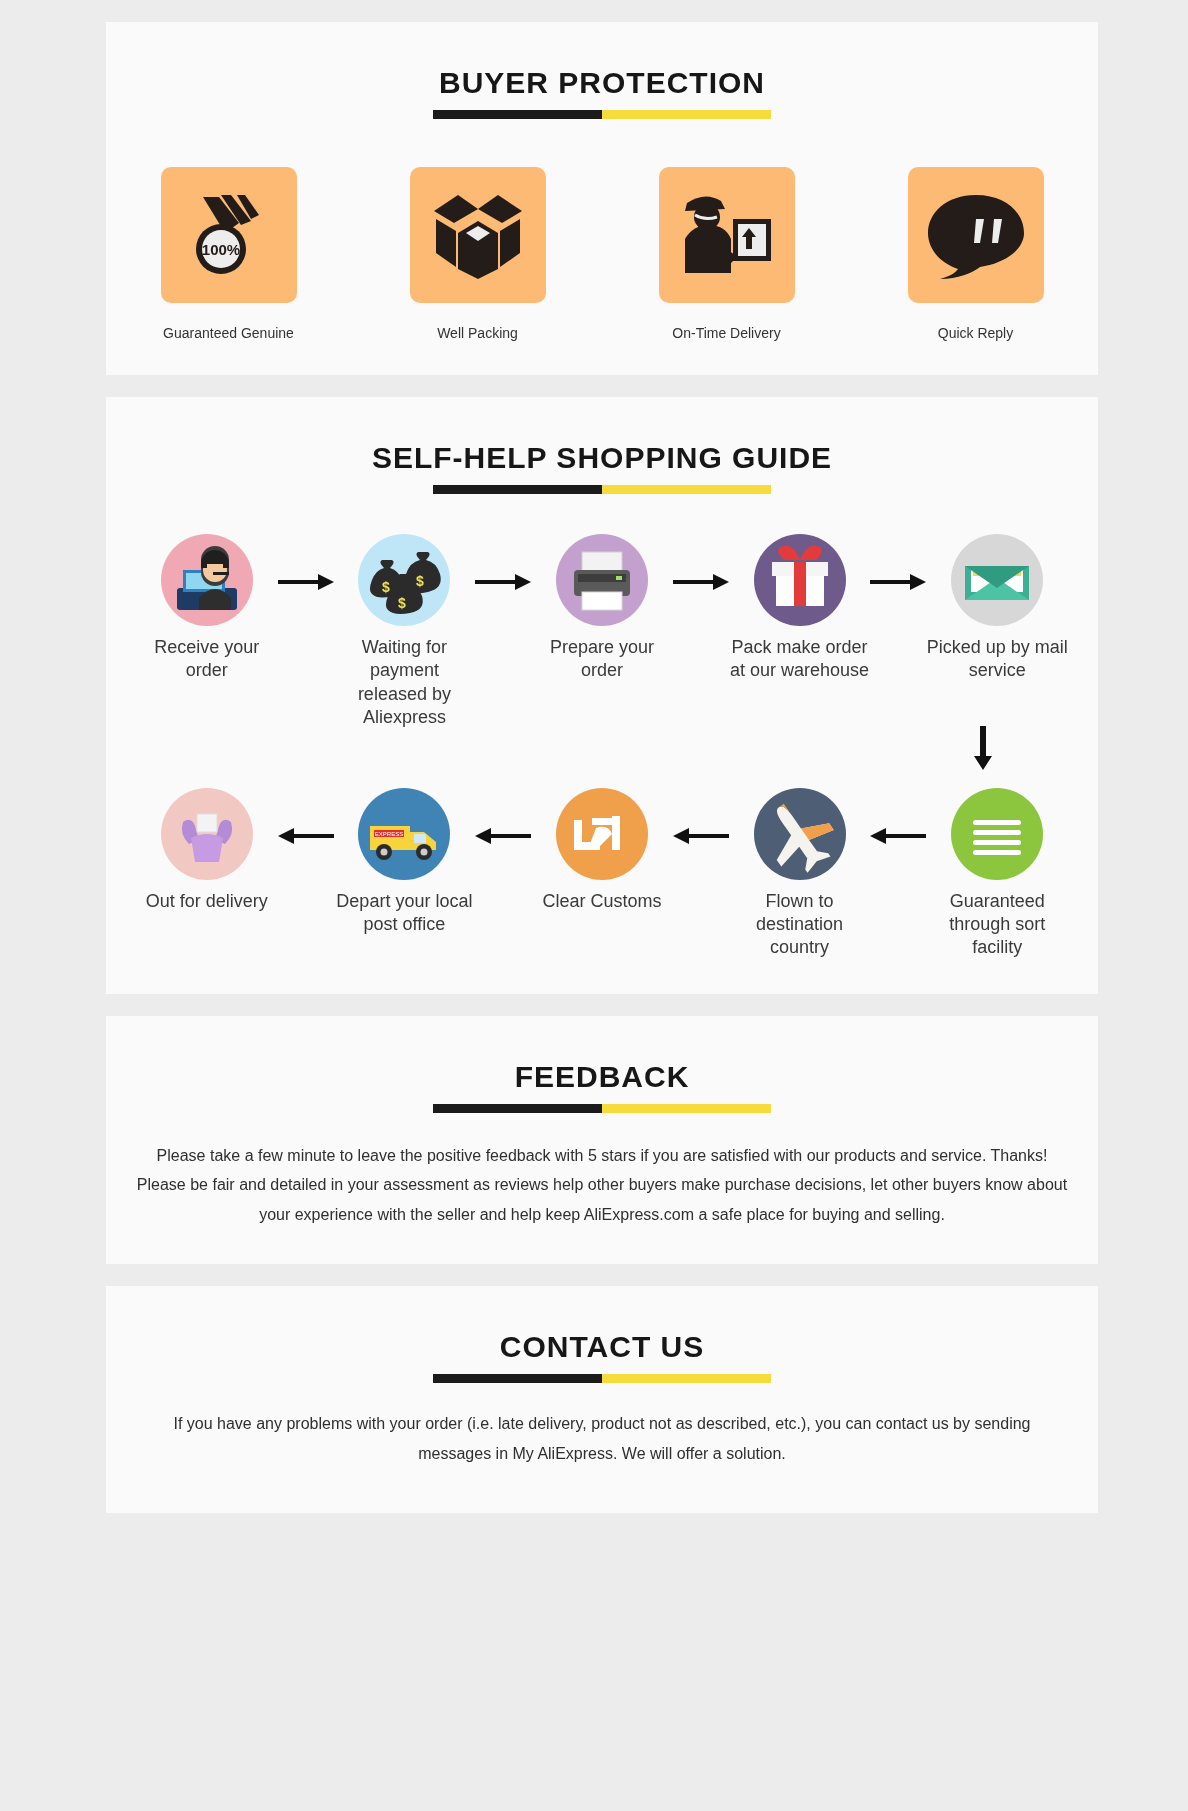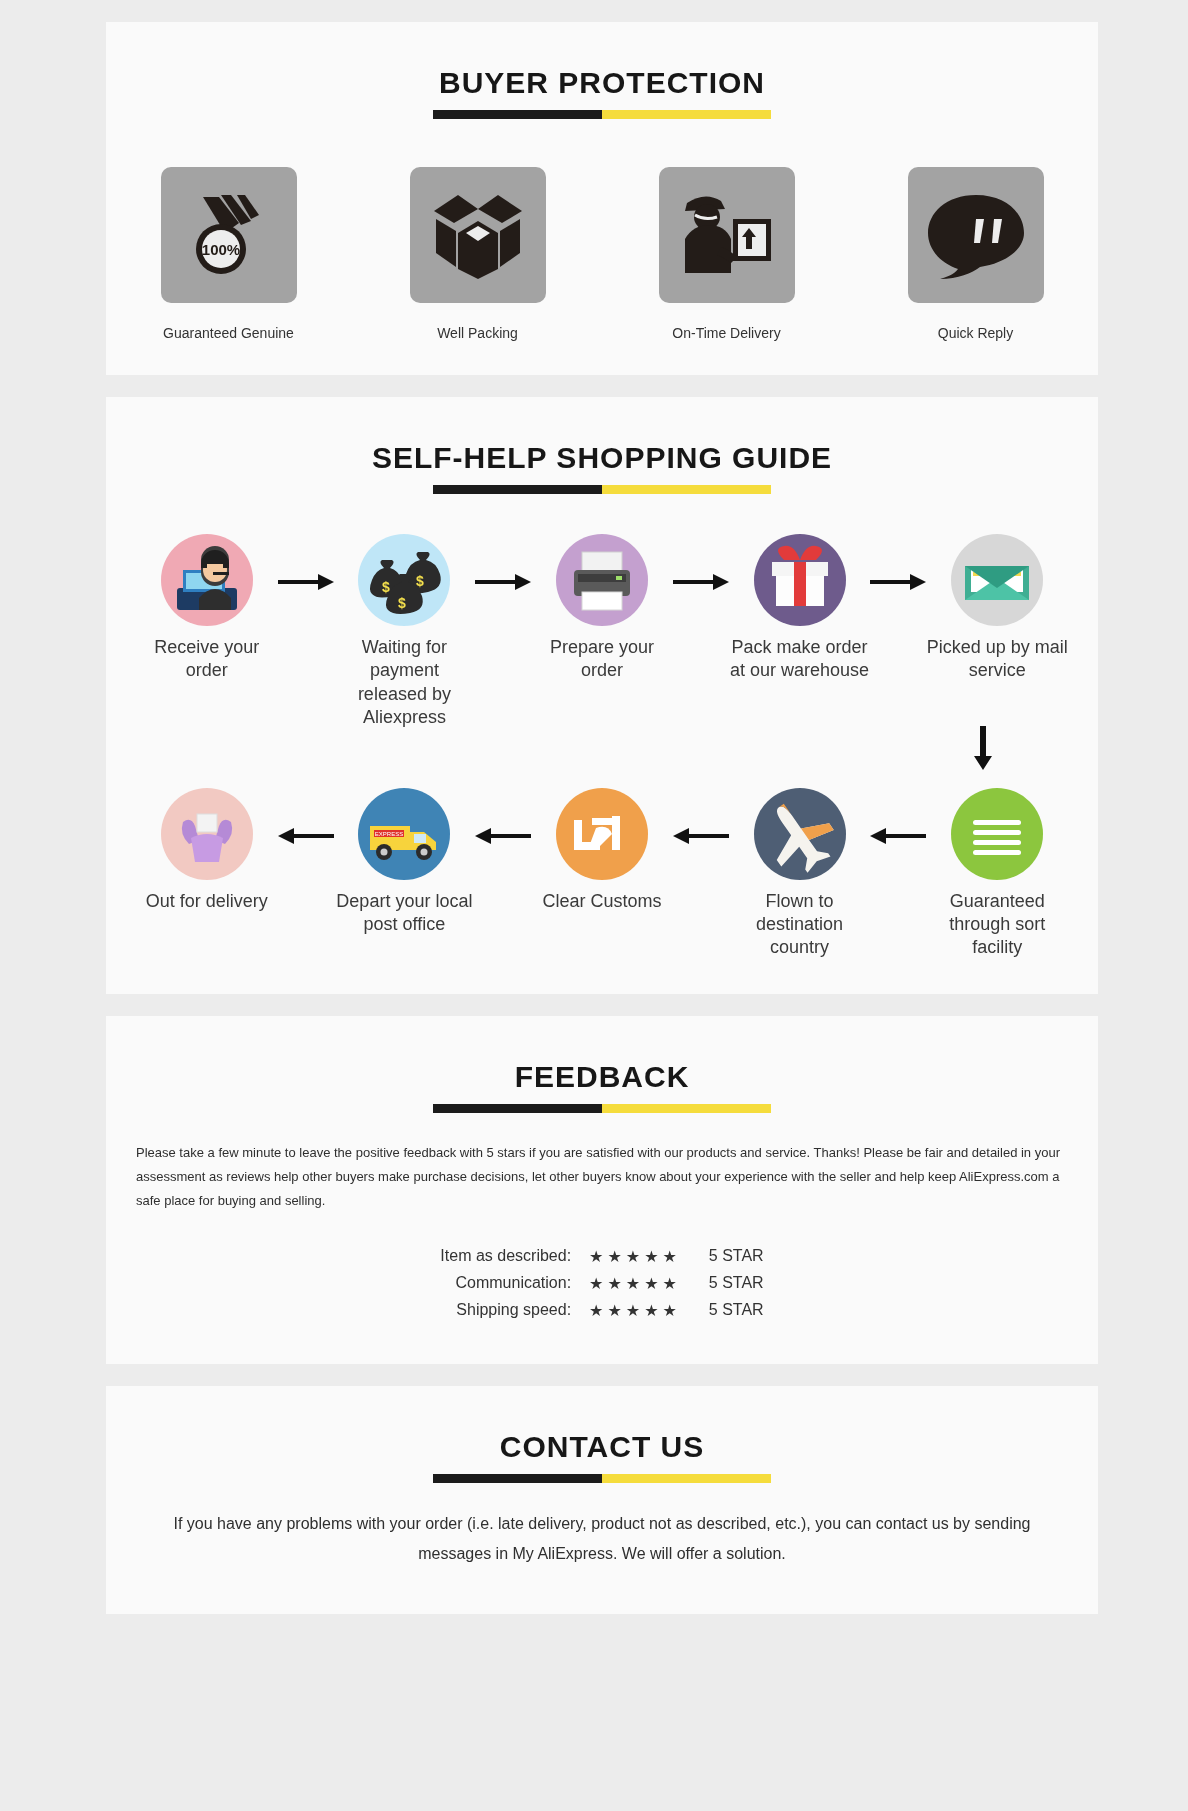--- a/index.html
+++ b/index.html
@@ -41,21 +41,21 @@
   
   .protection-row {
     display: flex;
     justify-content: center;
     gap: 64px;
     margin-top: 48px;
   }
   .protect-item { width: 190px; text-align: center; }
   .protect-icon {
     width: 136px; height: 136px;
-    background: #a3a3a3;
+    background: #fdba74;
     border-radius: 10px;
     margin: 0 auto 22px auto;
     display: flex; align-items: center; justify-content: center;
   }
   .protect-label {
     font-size: 14px;
     color: #333;
   }
 
   
@@ -98,21 +98,22 @@
     justify-content: flex-end;
     padding-right: 74px;
     margin-top: -4px;
     margin-bottom: -6px;
   }
 
   
   .fb-text {
     max-width: 1000px;
     margin: 28px auto 0 auto;
-    font-size: 13px;
+    text-align: center;
+    font-size: 16px;
     line-height: 1.85;
     color: #2f2f2f;
   }
   .fb-table {
     margin: 30px auto 6px auto;
     border-collapse: collapse;
   }
   .fb-table td { padding: 4px 0; font-size: 16px; color: #333; vertical-align: middle;}
   .fb-label { text-align: right; padding-right: 18px !important; }
   .fb-stars { letter-spacing: 4px; font-size: 22px; color: #f0b323; }
@@ -426,39 +427,20 @@
 
   <div class="card">
     <div class="section-title">FEEDBACK</div>
     <div class="rule">
         <div class="left"></div>
         <div class="right"></div>
       </div>
 
     <div class="fb-text">Please take a few minute to leave the positive feedback with 5 stars if you are satisfied with our products and service. Thanks! Please be fair and detailed in your assessment as reviews help other buyers make purchase decisions, let other buyers know about your experience with the seller and help keep AliExpress.com a safe place for buying and selling.</div>
 
-    <table class="fb-table">
-      <tbody>
-          <tr>
-        <td class="fb-label">Item as described:</td>
-        <td class="fb-stars">★★★★★</td>
-        <td class="fb-rating">5 STAR</td>
-      </tr>
-      <tr>
-        <td class="fb-label">Communication:</td>
-        <td class="fb-stars">★★★★★</td>
-        <td class="fb-rating">5 STAR</td>
-      </tr>
-      <tr>
-        <td class="fb-label">Shipping speed:</td>
-        <td class="fb-stars">★★★★★</td>
-        <td class="fb-rating">5 STAR</td>
-      </tr>
-    </tbody>
-      </table>
   </div>
 
   <div class="card">
     <div class="section-title">CONTACT US</div>
     <div class="rule">
         <div class="left"></div>
         <div class="right"></div>
       </div>
     <div class="contact-text">If you have any problems with your order (i.e. late delivery, product not as described, etc.), you can contact us by sending messages in My AliExpress. We will offer a solution.</div>
   </div>

